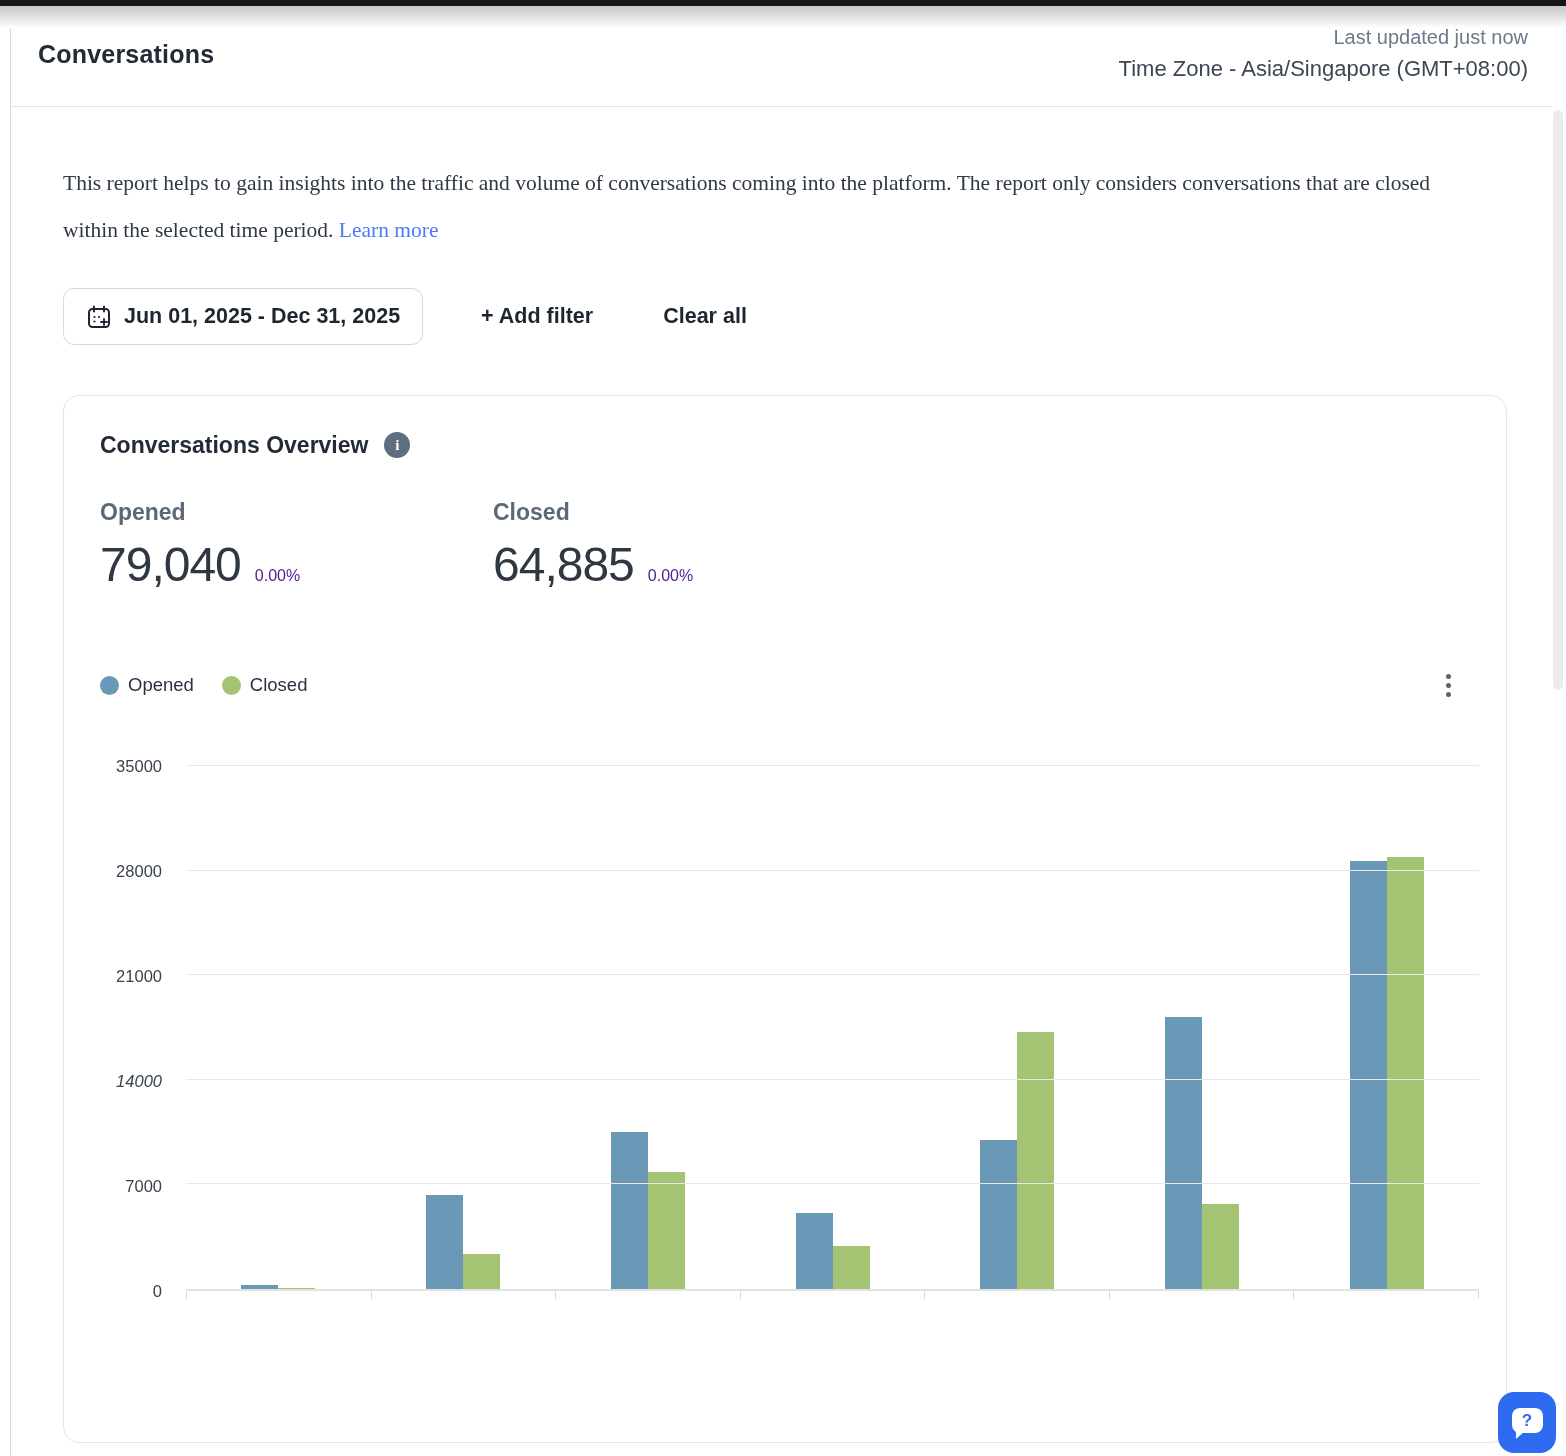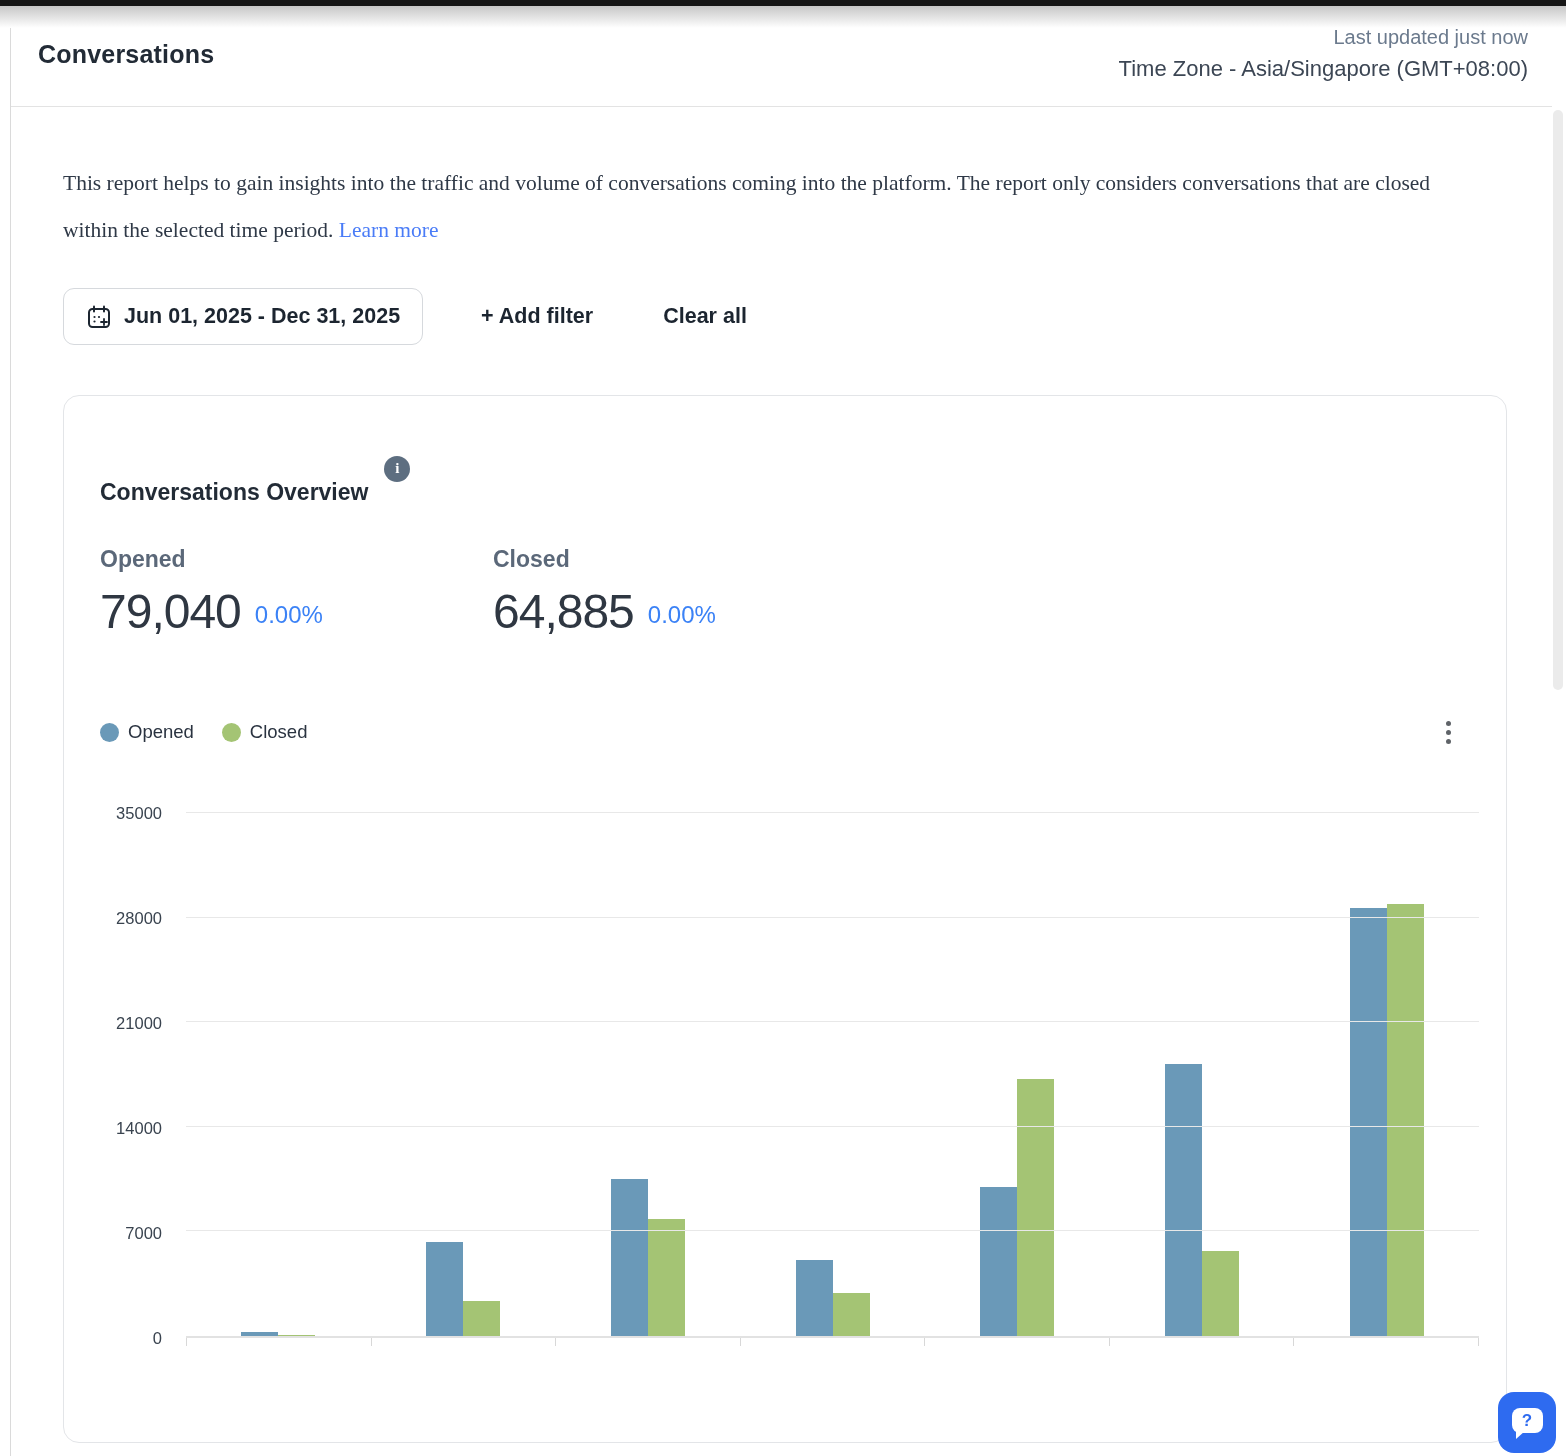--- a/index.html
+++ b/index.html
@@ -36,31 +36,31 @@
   .date-chip svg { display:block; }
   .date-text { font-size:21.5px; font-weight:bold; color:#1c2530; }
   .filter-btn { font-size:21.5px; font-weight:bold; color:#1c2530; margin-left:58px; cursor:pointer; background:none; border:none; }
   .filter-btn.clear { margin-left:70px; }
 
   
   .card { position:absolute; left:63px; top:395px; width:1444px; height:1048px;
           border:1.5px solid #e3e5e8; border-radius:16px; background:#fff;
           padding:34px 27px 0 36px; overflow:hidden; }
   .card-title-row { display:flex; align-items:center; gap:16px; margin-bottom:38px; }
-  .card-title { font-size:23px; font-weight:bold; color:#222b36; line-height:30px;margin-top:47px; }
+  .card-title { font-size:23px; font-weight:bold; color:#222b36; line-height:30px; }
   .info-icon { width:26px; height:26px; border-radius:50%; background:#5d6e80; color:#fff;
           font-size:15px; font-weight:bold; display:flex; align-items:center; justify-content:center;
           font-family:"Liberation Serif", serif; cursor:pointer; }
 
   .stats-row { display:flex; }
   .stat-block { width:393px; }
   .stat-label { font-size:23px; font-weight:bold; color:#5b6879; line-height:28px; margin-bottom:8px; }
   .stat-value-row { display:flex; align-items:flex-end; gap:14px; }
   .stat-value { font-size:48px; font-weight:500; color:#2f3742; line-height:62px; letter-spacing:-1px; }
-  .stat-delta { font-size:24px; color:#3b82f6; line-height:20px; margin-bottom:18px; }
+  .stat-delta { font-size:16px; color:#4c1d95; line-height:20px; margin-bottom:10px; }
 
   .legend-row { margin-top:74px; display:flex; align-items:center; justify-content:space-between; }
   .legend-items { display:flex; align-items:center; gap:28px; }
   .legend-item { display:flex; align-items:center; gap:9px; cursor:pointer; }
   .legend-dot { width:19px; height:19px; border-radius:50%; }
   .legend-label { font-size:18.5px; color:#2a3340; }
   .kebab { width:26px; height:30px; display:flex; flex-direction:column; align-items:center;
            justify-content:center; gap:4px; cursor:pointer; margin-right:18px; }
   .kebab span { width:5px; height:5px; border-radius:50%; background:#5f6368; }
 
@@ -170,21 +170,21 @@
         <span></span>
         <span></span>
       </div>
   </div>
 
   <div class="chart">
     <div class="chart-row">
       <div class="y-axis">
           <div class="y-tick-label" style="bottom: 0%;">0</div>
           <div class="y-tick-label" style="bottom: 20%;">7000</div>
-          <div class="y-tick-label" style="bottom: 40%;">14000</div>
+          <div class="y-tick-label" style="bottom: 40%; font-style: italic;">14000</div>
           <div class="y-tick-label" style="bottom: 60%;">21000</div>
           <div class="y-tick-label" style="bottom: 80%;">28000</div>
           <div class="y-tick-label" style="bottom: 100%;">35000</div>
         </div>
       <div class="plot-area">
         <div class="bar-groups">
             <div class="bar-group">
               <div class="bar" style="height: 0.857143%; background: rgb(106, 153, 184);"></div>
               <div class="bar" style="height: 0.157143%; background: rgb(164, 196, 116);"></div>
             </div>

